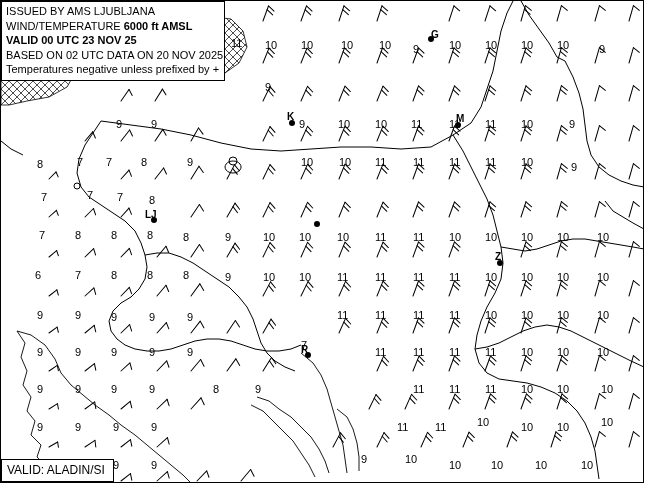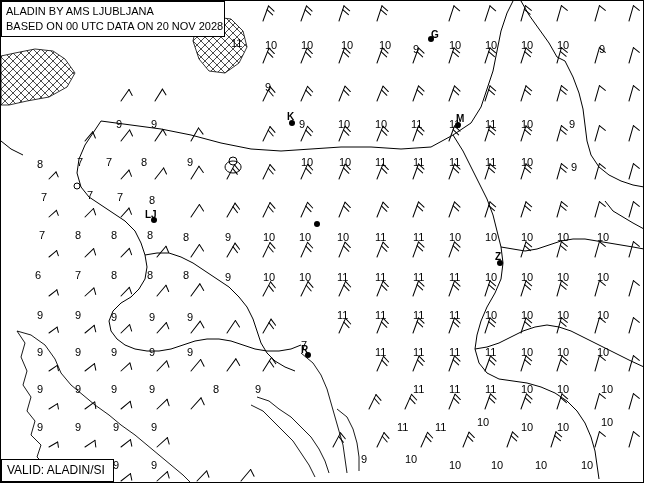--- a/index.html
+++ b/index.html
@@ -1085,20 +1085,23 @@
         <div style="position: absolute; left: 313px; top: 220px; width: 6px; height: 6px; border-radius: 50%; background: rgb(0, 0, 0);"></div>
         <div class="city-label" style="left: 430px; top: 28px;">G</div>
         <div class="city-label" style="left: 286px; top: 110px;">K</div>
         <div class="city-label" style="left: 144px; top: 208px;">LJ</div>
         <div class="city-label" style="left: 455px; top: 112px;">M</div>
         <div class="city-label" style="left: 494px; top: 250px;">Z</div>
         <div class="city-label" style="left: 300px; top: 343px;">R</div>
       </div>
 
     <div class="legend-box">
-      <div class="legend-line">ALADIN BY AMS LJUBLJANA</div>
-      <div class="legend-line">BASED ON 00 UTC DATA ON 20 NOV 2028</div>
+      <div class="legend-line">ISSUED BY AMS LJUBLJANA</div>
+      <div class="legend-line"><span>WIND/TEMPERATURE </span><span class="bold-part">6000 ft AMSL</span></div>
+      <div class="legend-line bold">VALID 00 UTC 23 NOV 25</div>
+      <div class="legend-line">BASED ON 02 UTC DATA ON 20 NOV 2025</div>
+      <div class="legend-line">Temperatures negative unless prefixed by +</div>
     </div>
 
     <div class="model-box">VALID: ALADIN/SI</div>
 
   </div>
 </div>
 
 </body></html>

